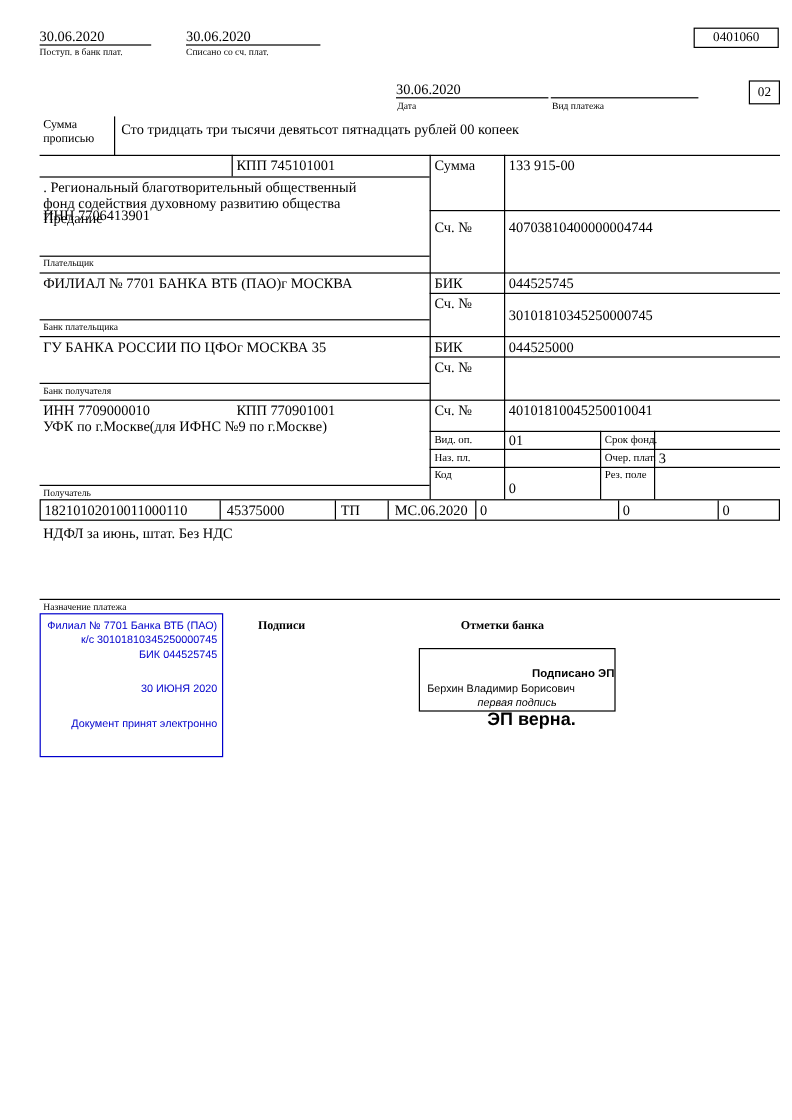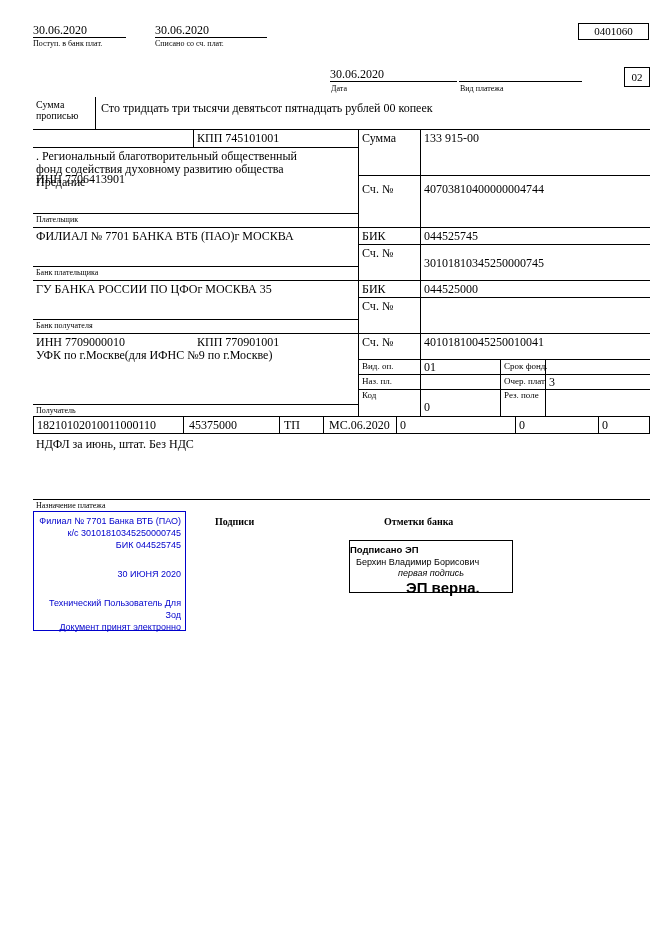--- a/index.html
+++ b/index.html
@@ -14,21 +14,21 @@
   .vl{position:absolute;border-left:1px solid #000;width:0;}
   .ufield{position:absolute;border-bottom:1px solid #000;font-size:12px;height:14px;}
   .box{position:absolute;border:1px solid #000;box-sizing:border-box;text-align:center;}
   .stamp{position:absolute;left:33px;top:511px;width:153px;height:120px;box-sizing:border-box;
          border:1px solid #0000CC;color:#0000CC;padding:3px 4px;
          font-family:"Liberation Sans",sans-serif;font-size:9px;text-align:right;}
   .stamp-line{min-height:12px;line-height:12px;white-space:normal;}
   .stamp-line.gap{height:17px;}
   .sigbox{position:absolute;left:349px;top:540px;width:164px;height:53px;box-sizing:border-box;
           border:1px solid #000;font-family:"Liberation Sans",sans-serif;font-size:9px;}
-  .sigbox .st{text-align:left;font-weight:bold;font-size:9.5px;margin-top:3px;}
+  .sigbox .st{text-align:right;font-weight:bold;font-size:9.5px;margin-top:15px;}
   .sigbox .sn{margin:2px 0 0 6px;}
   .sigbox .sk{font-style:italic;margin:1px 0 0 48px;}
   .sigbox .sv{font-weight:bold;font-size:15px;margin:1px 0 0 56px;}
 </style>
 </head>
 <body>
 
 <div class="page">
 
   <div class="ufield" style="left:33px;top:23px;width:93px;">30.06.2020</div>
@@ -128,21 +128,20 @@
   <div class="t" style="left:36px;top:438px;">НДФЛ за июнь, штат. Без НДС</div>
   <div class="t sm" style="left:36px;top:502px;">Назначение платежа</div>
 
   <div class="stamp">
     <div class="stamp-line">Филиал № 7701 Банка ВТБ (ПАО)</div>
     <div class="stamp-line">к/с 30101810345250000745</div>
     <div class="stamp-line">БИК 044525745</div>
     <div class="stamp-line gap"></div>
     <div class="stamp-line">30 ИЮНЯ 2020</div>
     <div class="stamp-line gap"></div>
-    <div class="stamp-line">Технический Пользователь Для Зод</div>
     <div class="stamp-line">Документ принят электронно</div>
   </div>
 
   <div class="t b" style="left:215px;top:516px;font-size:10px;">Подписи</div>
   <div class="t b" style="left:384px;top:516px;font-size:10px;">Отметки банка</div>
 
   <div class="sigbox">
     <div class="st">Подписано ЭП</div>
     <div class="sn">Берхин Владимир Борисович</div>
     <div class="sk">первая подпись</div>

